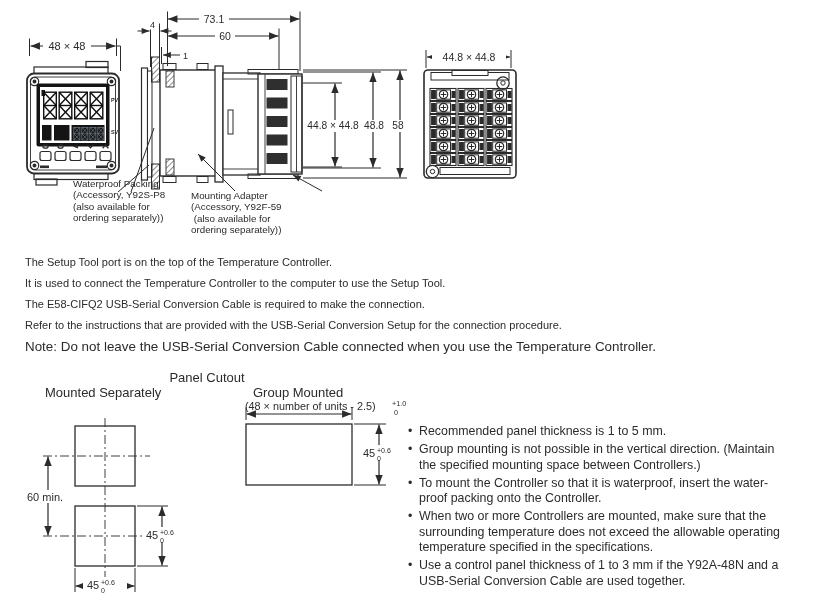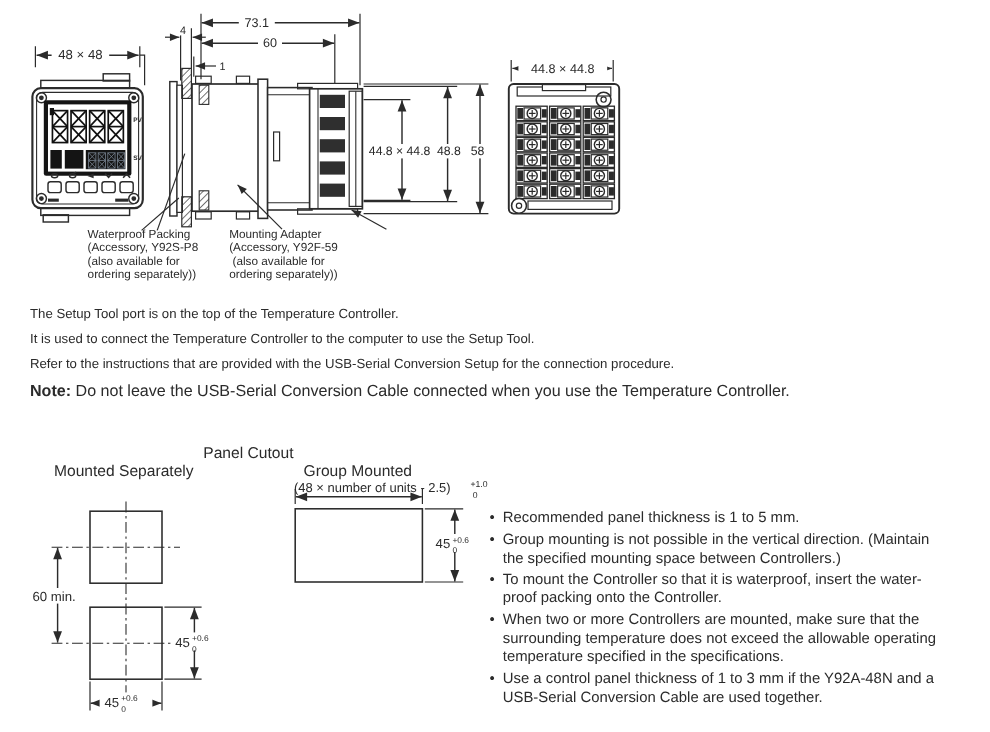--- a/index.html
+++ b/index.html
@@ -7,21 +7,21 @@
        font-family:"Liberation Sans",sans-serif;color:#2b2b2b;}
   .page{position:absolute;inset:0;background:#fff;}
   svg{position:absolute;left:0;overflow:visible;}
   svg text{fill:#2b2b2b;stroke:none;font-family:"Liberation Sans",sans-serif;}
   .fig-top{top:0;}
   .fig-cutout{top:368px;}
   .callout{position:absolute;font-size:9.8px;line-height:11.4px;white-space:pre;z-index:3;}
   .paragraphs{position:absolute;left:25px;top:252px;z-index:2;}
   .paragraphs p{margin:0;font-size:11px;line-height:21px;white-space:nowrap;}
   .paragraphs p.note{font-size:13.4px;}
-  .paragraphs .b{font-weight:bold;}
+  .paragraphs .b{font-weight:normal;}
   .notes{position:absolute;left:408px;top:424px;width:420px;margin:0;padding:0;list-style:none;z-index:2;}
   .notes li{position:relative;padding-left:11px;margin:0 0 3px 0;font-size:12.4px;line-height:15.3px;white-space:pre;}
   .notes li::before{content:"•";position:absolute;left:0;top:0;}
 </style>
 </head>
 <body>
 
 <div class="page">
 
   <svg class="fig-top" width="825" height="252" viewBox="0 0 825 252">
@@ -232,32 +232,33 @@
 
       <g stroke-width="1">
         <line x1="118" y1="192" x2="149" y2="165"></line>
         <line x1="131" y1="192" x2="154" y2="128"></line>
         <line x1="235" y1="191" x2="198" y2="154" marker-end="url(#arw)"></line>
         <line x1="322" y1="191" x2="293" y2="175" marker-end="url(#arw)"></line>
       </g>
     </g>
   </svg>
 
-  <div class="callout" style="left:73px;top:190px">Waterproof Packing
+  <div class="callout" style="left:73px;top:178px">Waterproof Packing
 (Accessory, Y92S-P8
 (also available for
 ordering separately))</div>
   <div class="callout" style="left:191px;top:190px">Mounting Adapter
 (Accessory, Y92F-59
  (also available for
 ordering separately))</div>
 
   <div class="paragraphs">
     <p>The Setup Tool port is on the top of the Temperature Controller.</p>
     <p>It is used to connect the Temperature Controller to the computer to use the Setup Tool.</p>
+    <p>The E58-CIFQ2 USB-Serial Conversion Cable is required to make the connection.</p>
     <p>Refer to the instructions that are provided with the USB-Serial Conversion Setup for the connection procedure.</p>
     <p class="note"><span class="b">Note:</span> <span>Do not leave the USB-Serial Conversion Cable connected when you use the Temperature Controller.</span></p>
   </div>
 
   <svg class="fig-cutout" width="420" height="245" viewBox="0 0 420 245">
     <defs>
       <marker id="arw2" viewBox="0 0 10 8" refX="9.5" refY="4" markerWidth="9" markerHeight="7" orient="auto-start-reverse">
         <path d="M0.5,0.5 L9.5,4 L0.5,7.5 Z" fill="#2b2b2b"></path>
       </marker>
     </defs>

